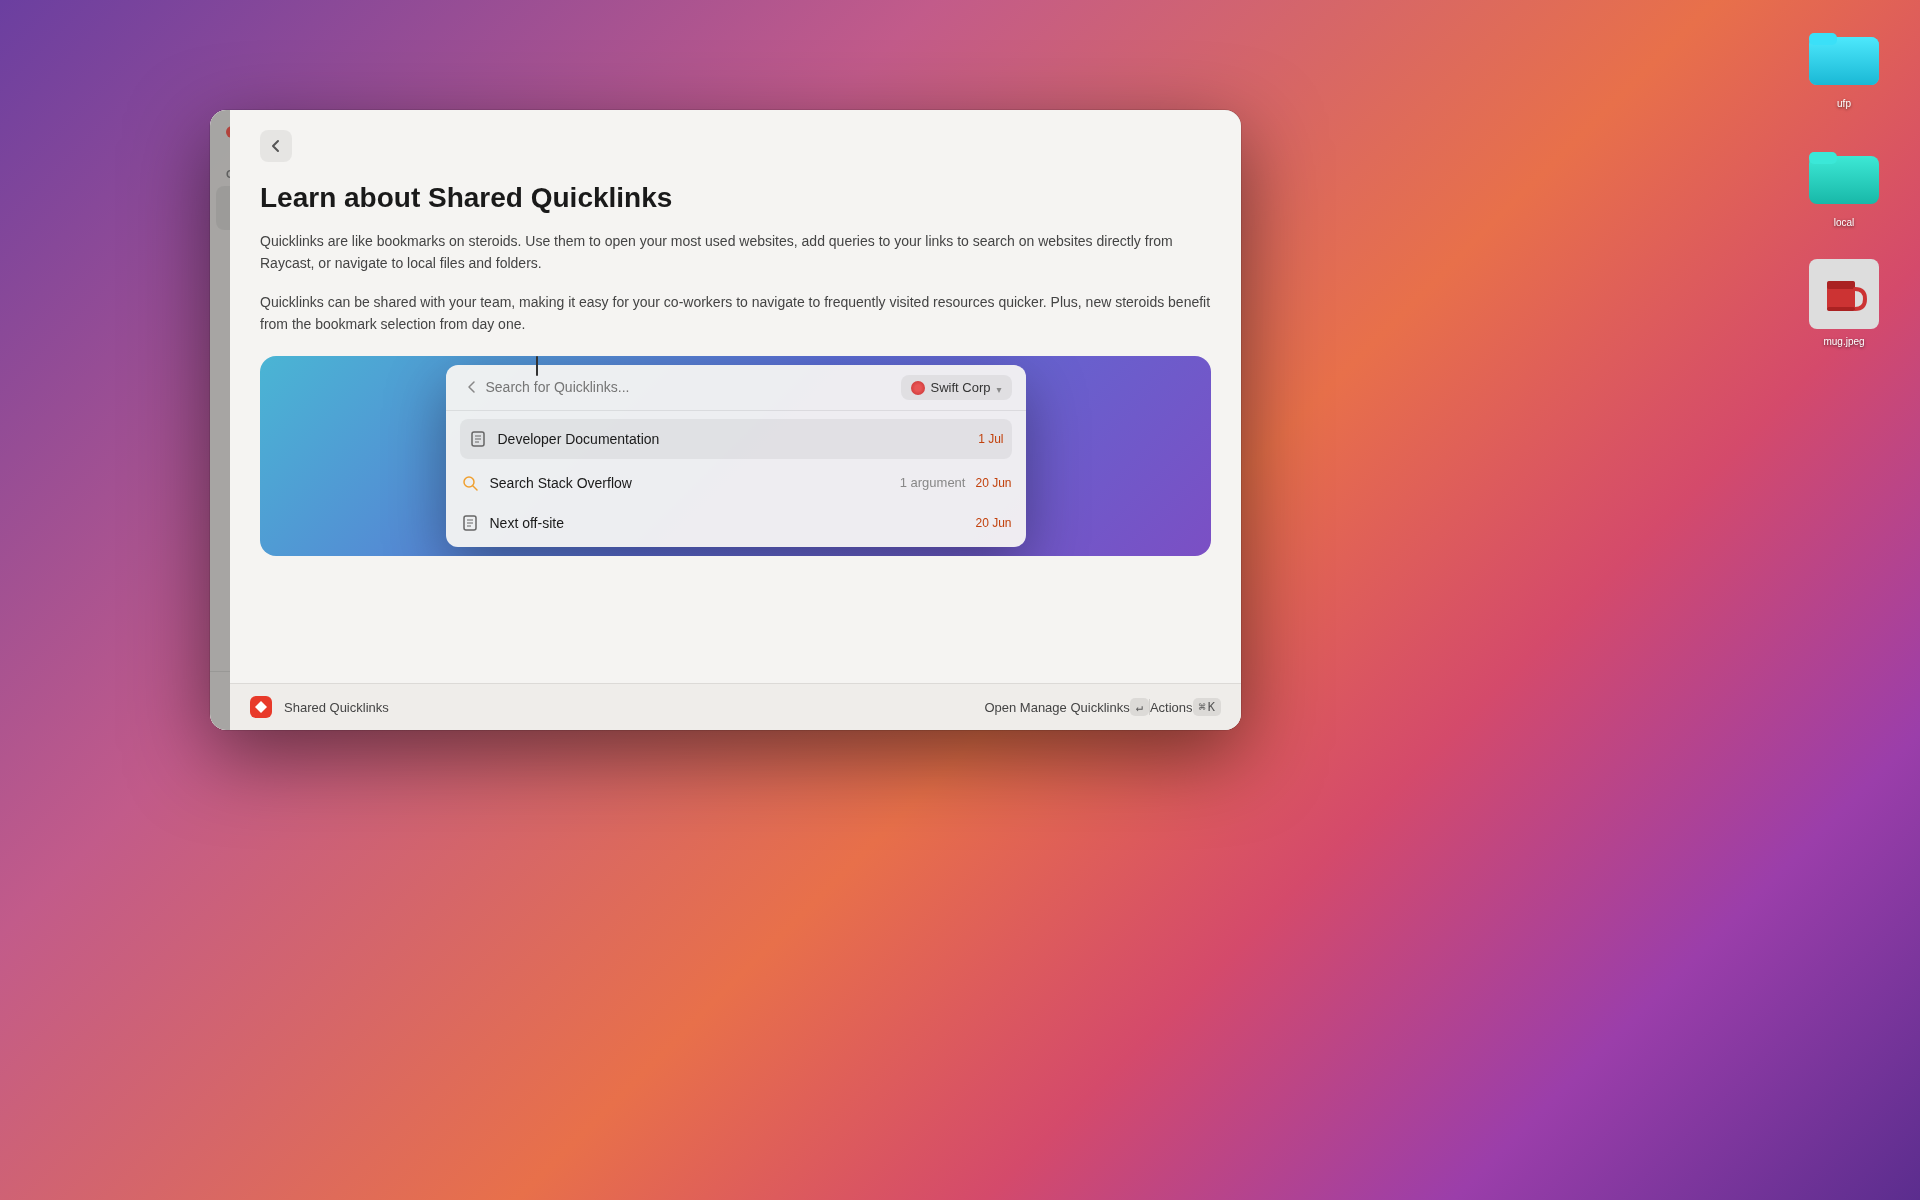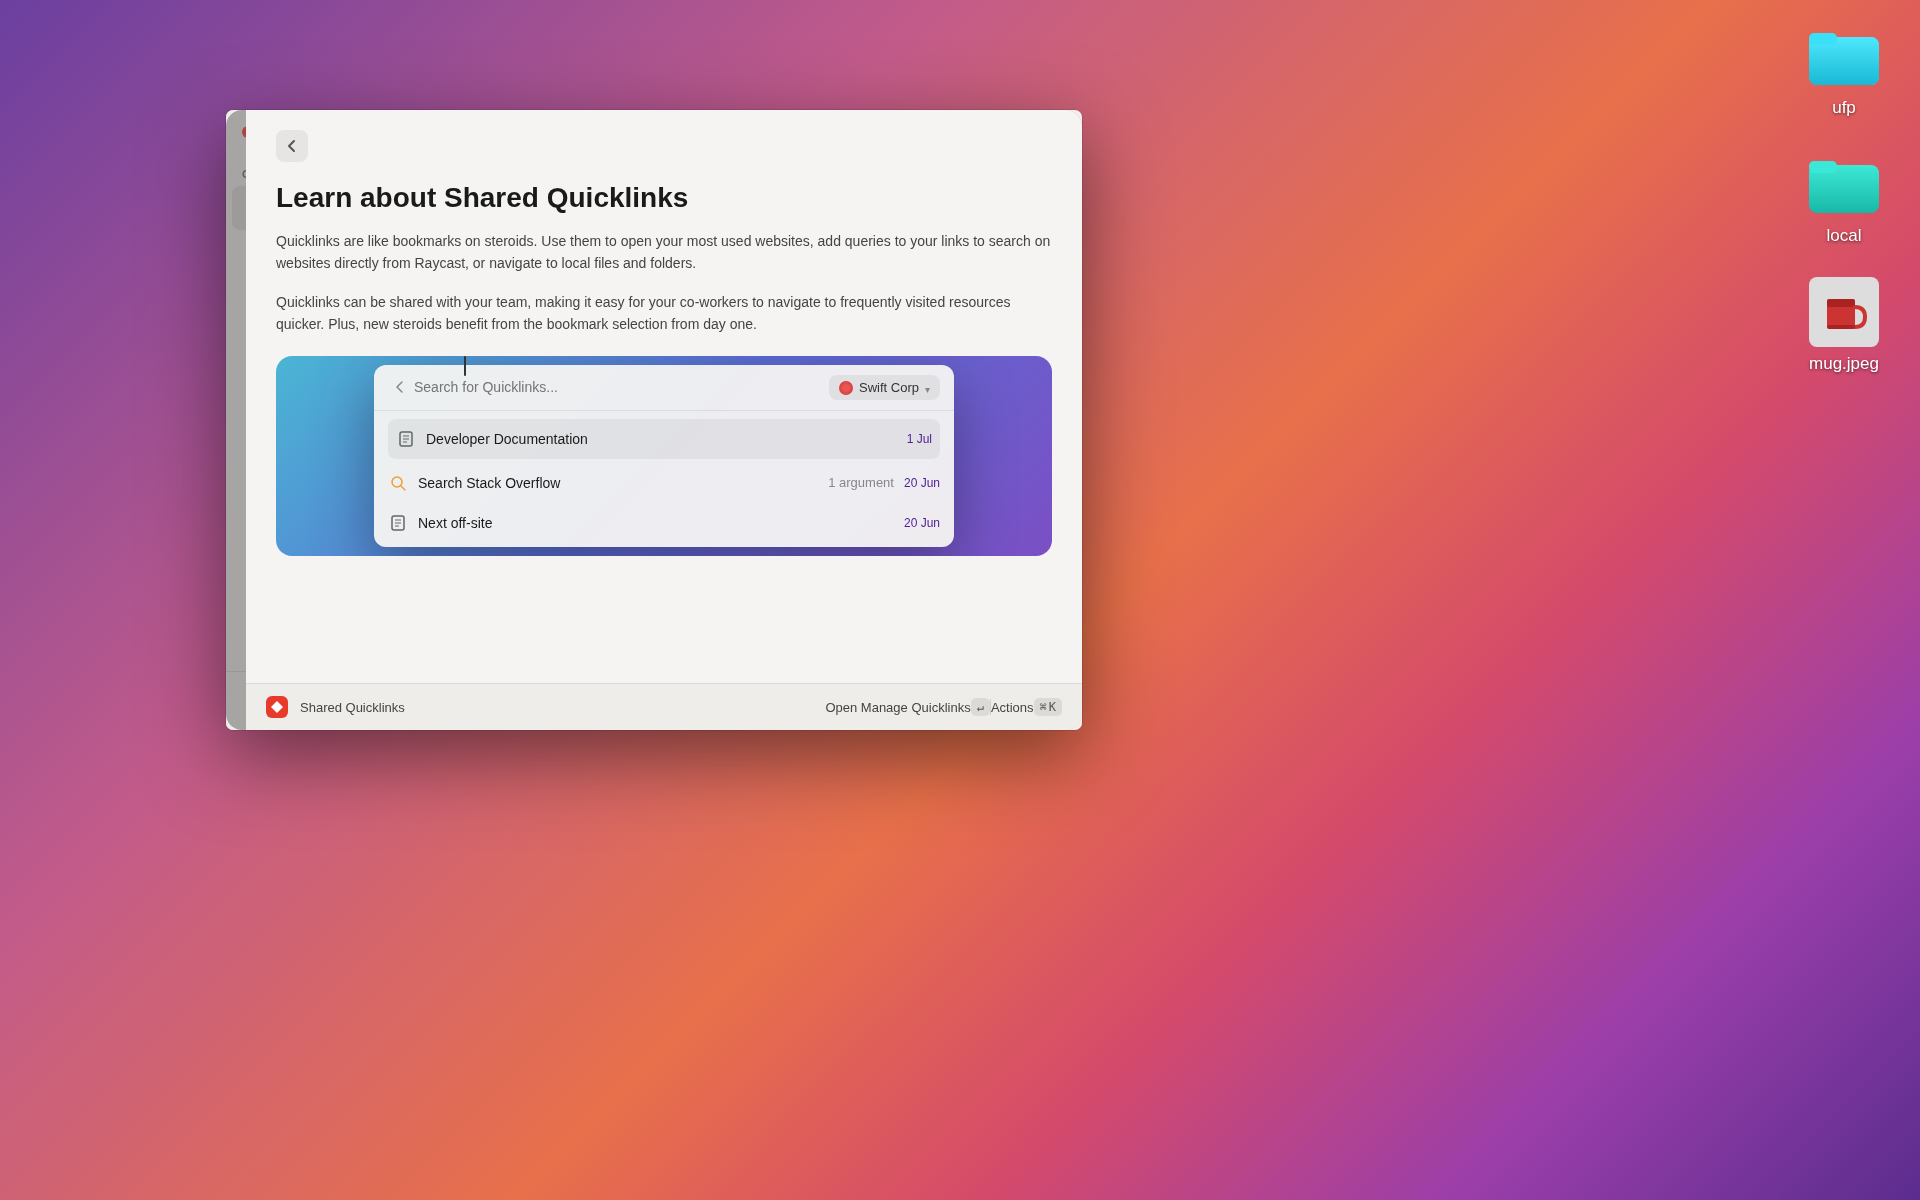--- a/index.html
+++ b/index.html
@@ -43,34 +43,34 @@
       width: 72px;
       height: 72px;
       border-radius: 16px;
       display: flex;
       align-items: center;
       justify-content: center;
     }
 
     .desktop-icon-label {
       color: white;
-      font-size: 17px;
+      font-size: 10px;
       text-shadow: 0 1px 3px rgba(0,0,0,0.6);
       font-weight: 500;
     }
 
     
     .raycast-window {
       position: absolute;
       top: 110px;
-      left: 226px;
-      width: 856px;
+      left: 210px;
+      width: 1031px;
       height: 620px;
       background: rgba(245, 244, 242, 0.97);
-      border-radius: 7px;
+      border-radius: 16px;
       box-shadow: 0 25px 80px rgba(0,0,0,0.5), 0 0 0 0.5px rgba(0,0,0,0.2);
       display: flex;
       flex-direction: column;
       overflow: hidden;
     }
 
     
     .traffic-lights {
       position: absolute;
       top: 16px;
@@ -417,21 +417,21 @@
     }
 
     .ql-item-arg {
       font-size: 13px;
       color: #888;
       margin-left: 8px;
     }
 
     .ql-item-date {
       font-size: 12px;
-      color: #4c1d95;
+      color: #c2410c;
     }
 
     
     .modal-footer {
       display: flex;
       align-items: center;
       padding: 12px 20px;
       background: rgba(238,236,233,0.9);
       border-top: 1px solid rgba(0,0,0,0.08);
       gap: 12px;

